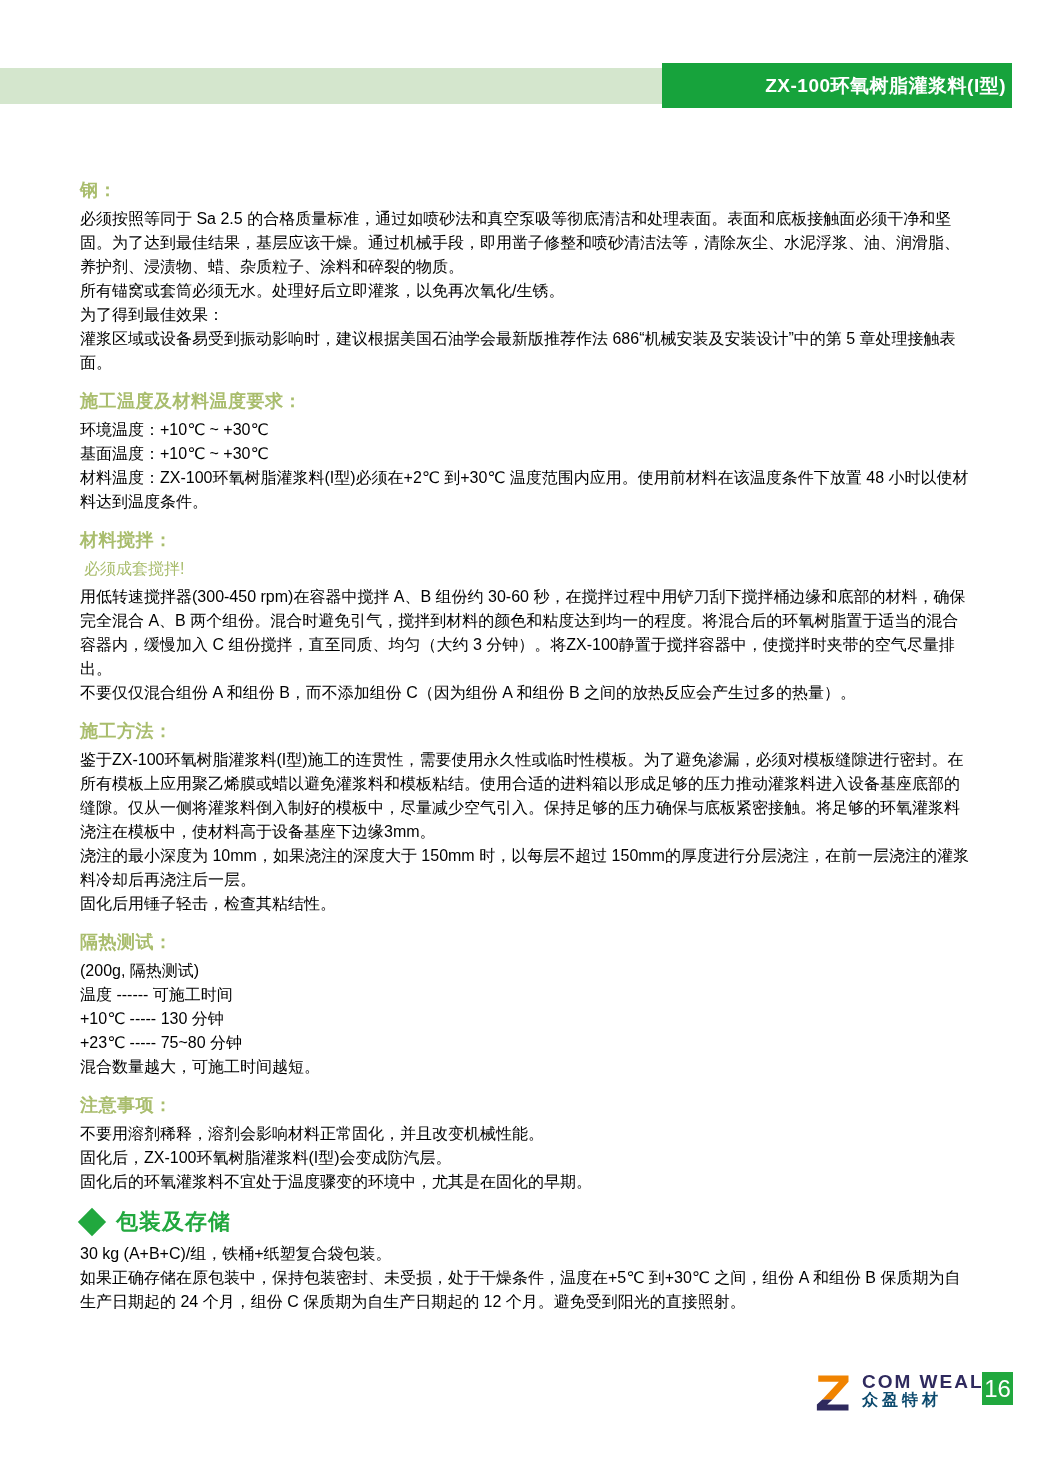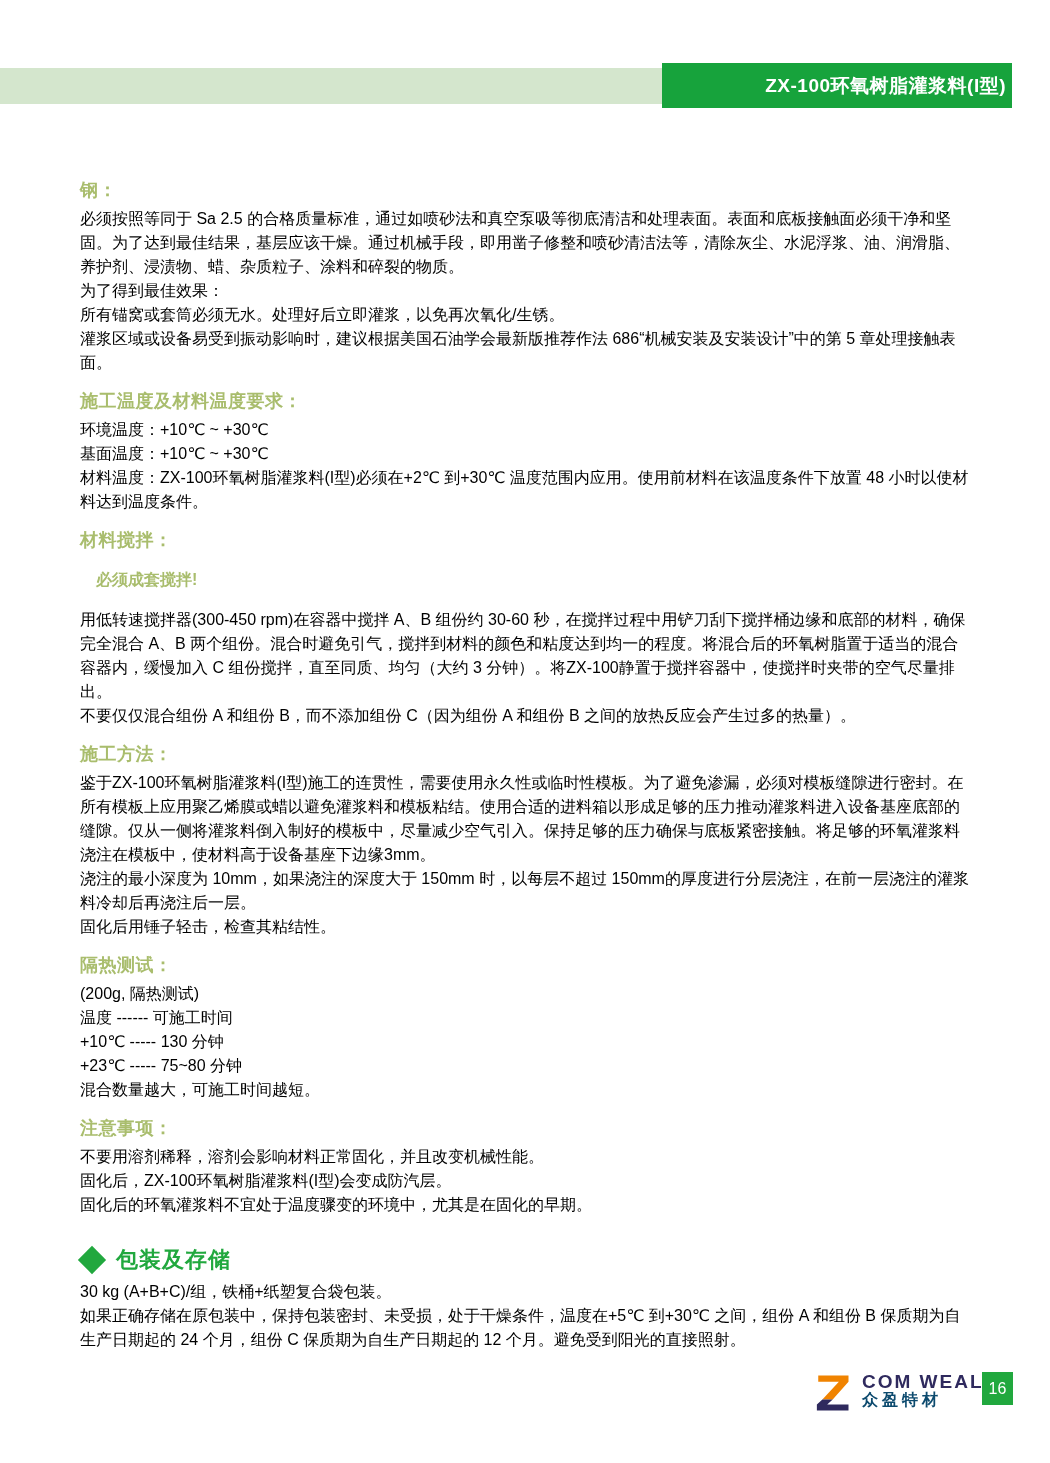--- a/index.html
+++ b/index.html
@@ -15,56 +15,56 @@
   }
   .band-dark .title{color:#ffffff;font-size:19px;font-weight:bold;letter-spacing:.5px;}
   
   .content{position:absolute;left:80px;top:178px;width:892px;font-size:16px;line-height:24px;}
   h2.sec{
     color:#a9bd6d;font-size:18px;line-height:24px;font-weight:bold;
     margin:14px 0 5px 0;letter-spacing:.5px;
   }
   h2.sec.first{margin-top:0;}
   p.body{margin:0;color:#000000;}
-  p.subhead{margin:16px;color:#a9bd6d;font-weight:bold;}
+  p.subhead{margin:4px;color:#a9bd6d;font-weight:normal;}
   
-  .pack-title-row{display:flex;align-items:center;margin:31px 0 8px 0;}
+  .pack-title-row{display:flex;align-items:center;margin:16px 0 8px 0;}
   .diamond{
     width:20px;height:20px;background:#21a83e;transform:rotate(45deg);
     margin:0 14px 0 2px;flex:0 0 auto;
   }
   .pack-title{color:#21a83e;font-size:22px;font-weight:bold;letter-spacing:1px;}
   
   .footer{position:absolute;left:0;top:1366px;width:1050px;height:60px;}
   .brand{position:absolute;left:810px;top:4px;display:flex;align-items:flex-start;}
   .z-mark{width:44px;height:44px;margin-right:8px;}
   .brand-text{display:flex;flex-direction:column;justify-content:center;padding-top:2px;}
   .brand-name{color:#2f2a5e;font-size:19px;font-weight:bold;letter-spacing:2px;line-height:20px;}
   .brand-sub{color:#0c4a6e;font-size:16px;font-weight:bold;letter-spacing:4px;line-height:15px;}
   .page-badge{
     position:absolute;left:982px;top:6px;width:31px;height:33px;background:#21a83e;
-    color:#ffffff;font-size:16px;display:flex;align-items:center;justify-content:center;
+    color:#ffffff;font-size:24px;display:flex;align-items:center;justify-content:center;
   }
 </style>
 </head>
 <body>
 
 <div id="page">
 
   <div class="band-light"></div>
   <div class="band-dark">
     <span class="title">ZX-100环氧树脂灌浆料(I型)</span>
   </div>
 
   <div class="content">
 
     <h2 class="sec first">钢：</h2>
     <p class="body">必须按照等同于 Sa 2.5 的合格质量标准，通过如喷砂法和真空泵吸等彻底清洁和处理表面。表面和底板接触面必须干净和坚固。为了达到最佳结果，基层应该干燥。通过机械手段，即用凿子修整和喷砂清洁法等，清除灰尘、水泥浮浆、油、润滑脂、养护剂、浸渍物、蜡、杂质粒子、涂料和碎裂的物质。</p>
+    <p class="body">所有锚窝或套筒必须无水。处理好后立即灌浆，以免再次氧化/生锈。</p>
     <p class="body">为了得到最佳效果：</p>
-    <p class="body">所有锚窝或套筒必须无水。处理好后立即灌浆，以免再次氧化/生锈。</p>
     <p class="body">灌浆区域或设备易受到振动影响时，建议根据美国石油学会最新版推荐作法 686“机械安装及安装设计”中的第 5 章处理接触表面。</p>
 
     <h2 class="sec">施工温度及材料温度要求：</h2>
     <p class="body">环境温度：+10℃ ~ +30℃</p>
     <p class="body">基面温度：+10℃ ~ +30℃</p>
     <p class="body">材料温度：ZX-100环氧树脂灌浆料(I型)必须在+2℃ 到+30℃ 温度范围内应用。使用前材料在该温度条件下放置 48 小时以使材料达到温度条件。</p>
 
     <h2 class="sec">材料搅拌：</h2>
     <p class="subhead">必须成套搅拌!</p>
     <p class="body">用低转速搅拌器(300-450 rpm)在容器中搅拌 A、B 组份约 30-60 秒，在搅拌过程中用铲刀刮下搅拌桶边缘和底部的材料，确保完全混合 A、B 两个组份。混合时避免引气，搅拌到材料的颜色和粘度达到均一的程度。将混合后的环氧树脂置于适当的混合容器内，缓慢加入 C 组份搅拌，直至同质、均匀（大约 3 分钟）。将ZX-100静置于搅拌容器中，使搅拌时夹带的空气尽量排出。</p>

